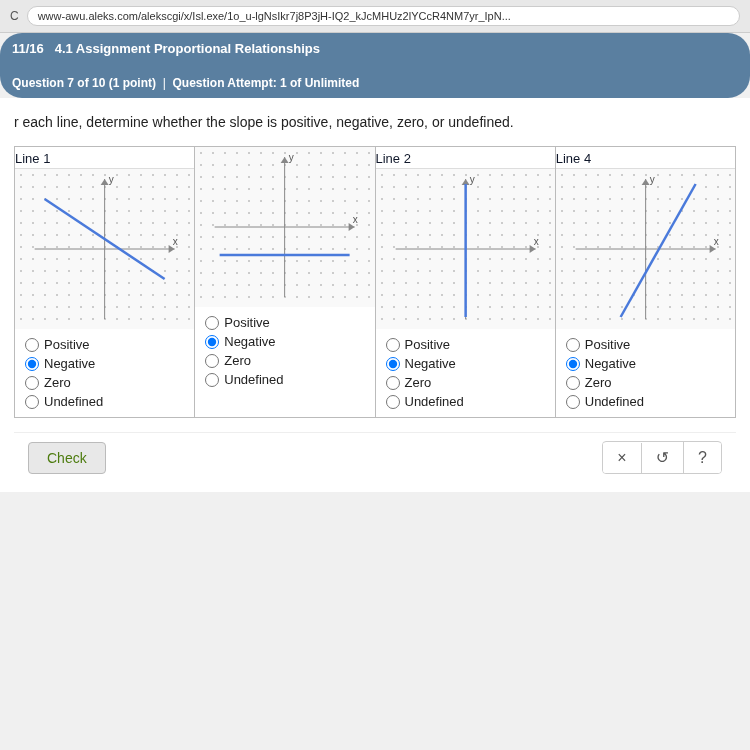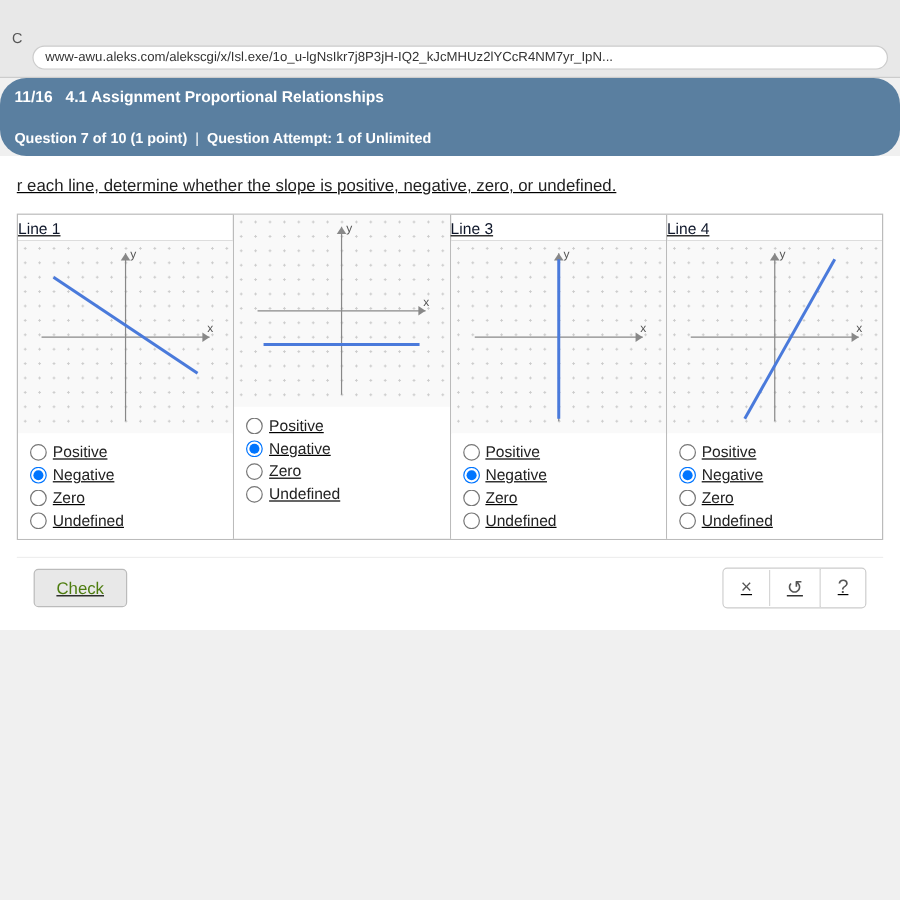--- a/index.html
+++ b/index.html
@@ -26,21 +26,20 @@
       background: white;
       border: 1px solid #ccc;
       border-radius: 12px;
       padding: 3px 10px;
       font-size: 11px;
       color: #333;
       flex: 1;
       white-space: nowrap;
       overflow: hidden;
       text-overflow: ellipsis;
-      margin-top: 32px;
     }
 
     .header {
       background: #5a7fa0;
       padding: 8px 12px;
       color: white;
       border-radius: 22px;
     }
     .header .assignment-title {
       font-size: 13px;
@@ -50,21 +49,20 @@
       font-size: 12px;
       margin-top: 20px;
     }
     .header .question-info span {
       font-weight: bold;
     }
 
     .content {
       background: white;
       padding: 16px 14px 10px 14px;
-      text-decoration: underline;
     }
 
     .instruction {
       font-size: 14px;
       color: #222;
       margin-bottom: 16px;
     }
 
     .lines-container {
       display: flex;
@@ -267,21 +265,21 @@
         <label class="radio-option">
           <input type="radio" name="line2" value="Zero" style=""> Zero
         </label>
         <label class="radio-option">
           <input type="radio" name="line2" value="Undefined" style=""> Undefined
         </label>
       </div>
     </div>
 
     <div class="line-box">
-      <div class="line-title">Line 3</div>
+      <div class="line-title">Line 2</div>
       <div class="graph-area">
         <svg class="graph-svg" viewBox="0 0 160 160">
 
           <line x1="10" y1="80" x2="150" y2="80" stroke="#888" stroke-width="1"></line>
           <line x1="80" y1="10" x2="80" y2="150" stroke="#888" stroke-width="1"></line>
 
           <polygon points="150,80 144,76 144,84" fill="#888"></polygon>
           <polygon points="80,10 76,16 84,16" fill="#888"></polygon>
 
           <text x="148" y="76" font-size="10" fill="#555">x</text>

